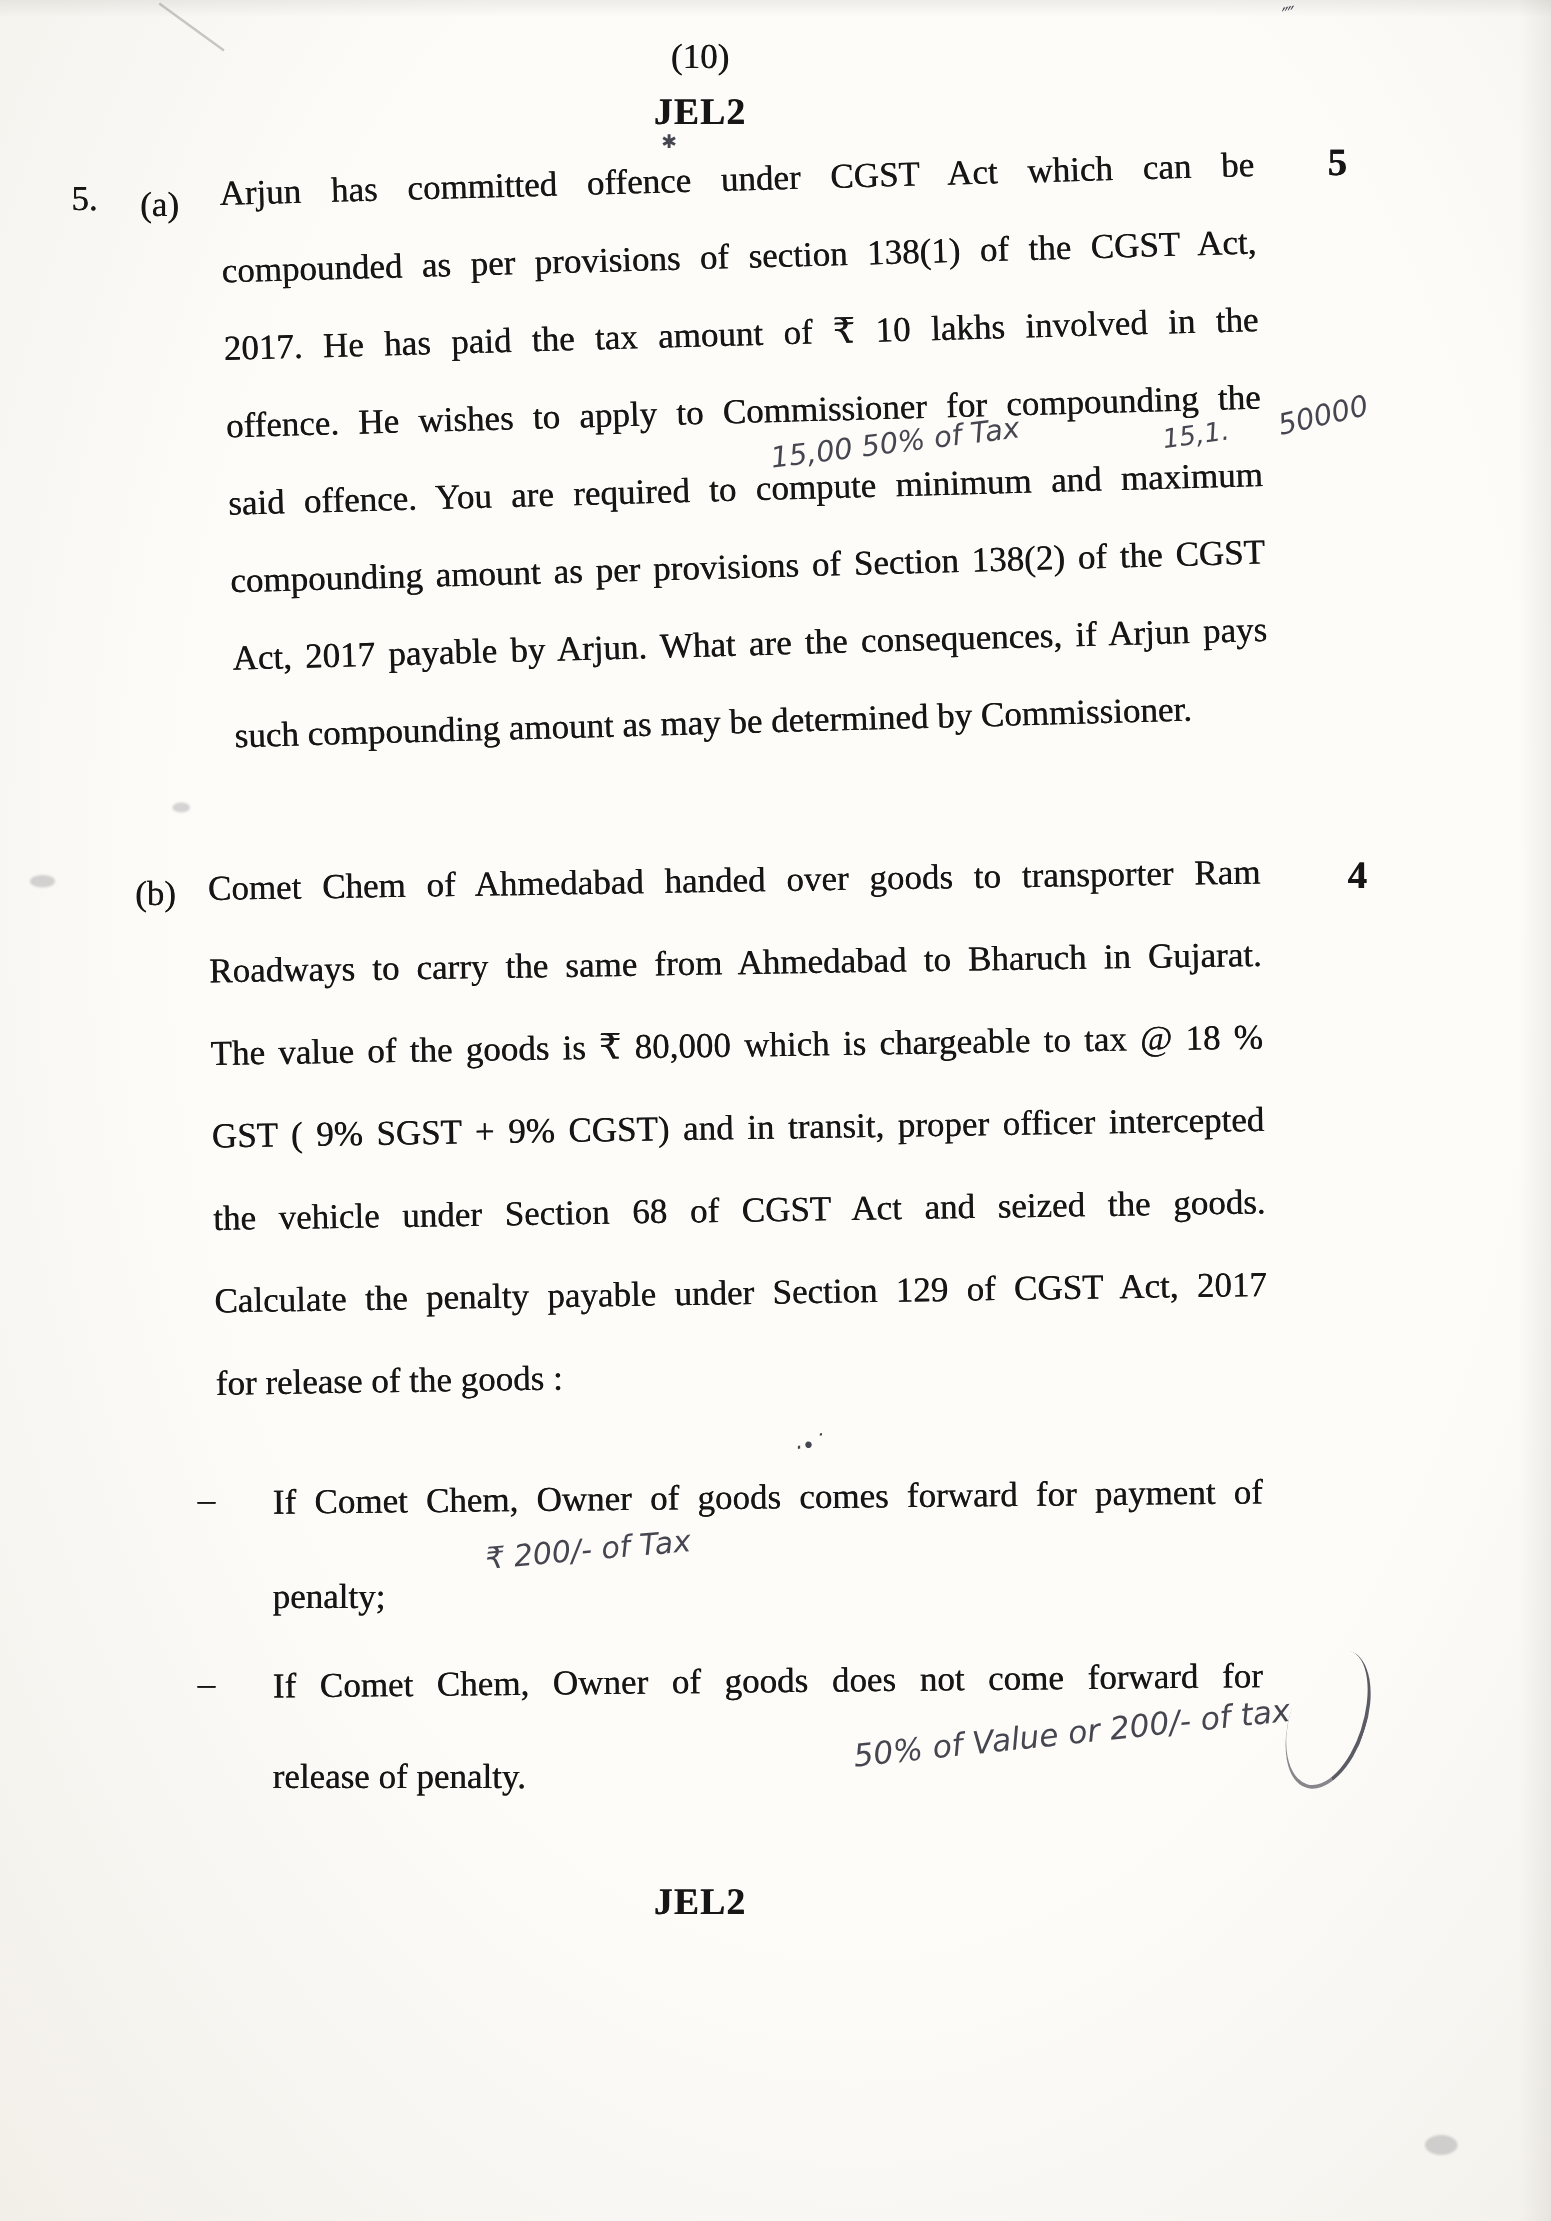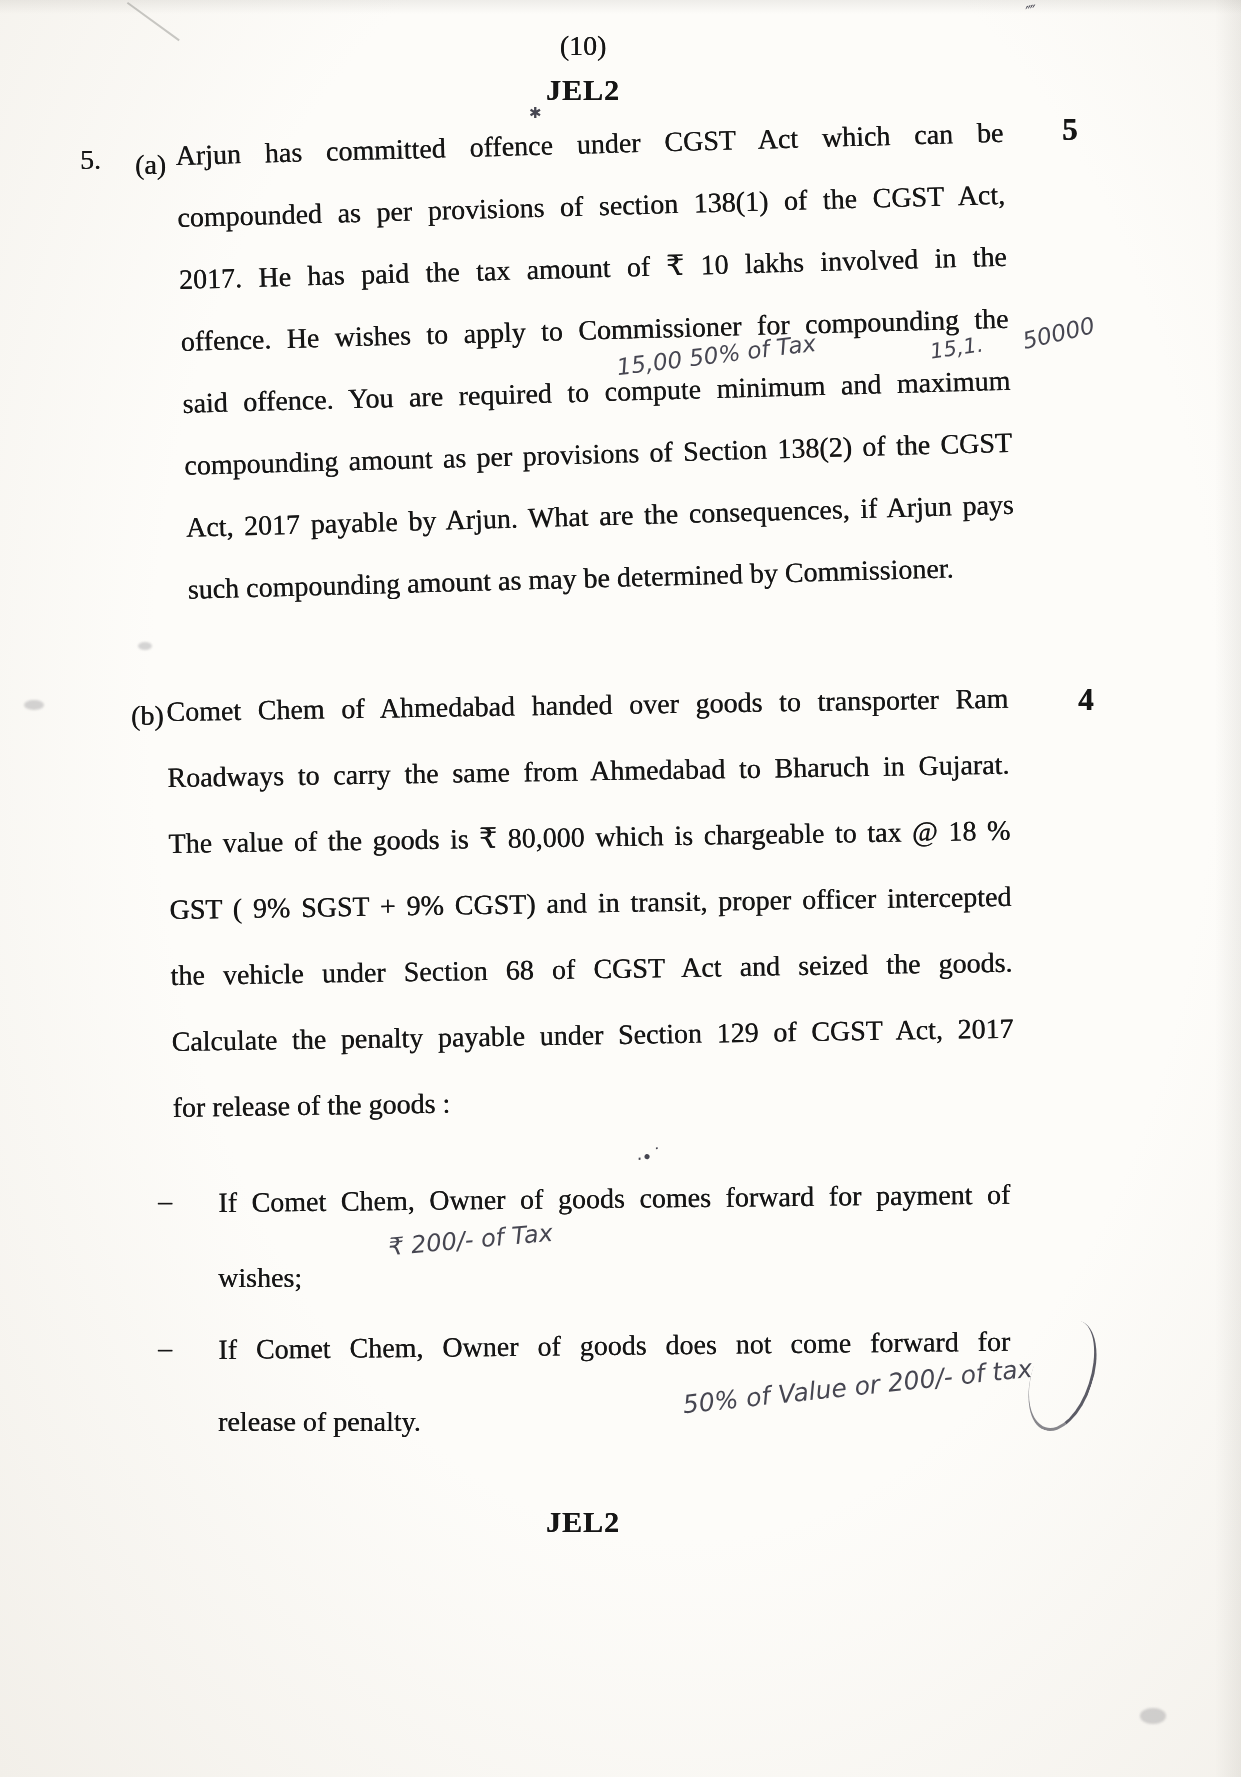--- a/index.html
+++ b/index.html
@@ -15,21 +15,20 @@
     background:linear-gradient(to left, rgba(60,55,45,.07), transparent);}
   .edge-shade-top{position:absolute;top:0;left:0;width:100%;height:14px;
     background:linear-gradient(to bottom, rgba(60,55,45,.08), transparent);}
   .corner-scratch{position:absolute;top:2px;left:128px;width:64px;height:2px;
     background:#8a8a86;opacity:.45;transform:rotate(36deg);transform-origin:0 0;}
 
   .print{
     font-size:28px;line-height:40px;
     text-shadow:0.35px 0 0 currentColor; 
     white-space:nowrap;
-    padding-left:23px;
   }
   .center-band{position:absolute;left:0;width:1120px;text-align:center;}
   .bold{font-weight:bold;letter-spacing:1px;}
 
   .lines .line{
     height:62px;
     font-size:28px;line-height:40px;
     text-shadow:0.35px 0 0 currentColor;
     text-align:justify;
   }
@@ -104,21 +103,21 @@
     <div class="line j">GST ( 9% SGST + 9% CGST) and in transit, proper officer intercepted</div>
     <div class="line j">the vehicle under Section 68 of CGST Act and seized the goods.</div>
     <div class="line j">Calculate the penalty payable under Section 129 of CGST Act, 2017</div>
     <div class="line">for release of the goods :</div>
   </div>
 
   <div class="hw" style="left:636px;top:1146px;font-size:18px;transform:rotate(-12deg);">·•˙</div>
 
   <div class="bullet-dash" style="left:158px;top:1185px;">–</div>
   <div class="bullet-line j" style="left:218px;top:1183px;transform:rotate(-0.6deg);transform-origin:0 0;">If Comet Chem, Owner of goods comes forward for payment of</div>
-  <div class="bullet-line" style="left:218px;top:1258px;">wishes;</div>
+  <div class="bullet-line" style="left:218px;top:1258px;">penalty;</div>
   <div class="hw" style="left:388px;top:1226px;font-size:24px;transform:rotate(-5deg);">₹ 200/- of Tax</div>
 
   <div class="bullet-dash" style="left:158px;top:1332px;">–</div>
   <div class="bullet-line j" style="left:218px;top:1330px;transform:rotate(-0.6deg);transform-origin:0 0;">If Comet Chem, Owner of goods does not come forward for</div>
   <div class="bullet-line" style="left:218px;top:1402px;">release of penalty.</div>
   <div class="hw" style="left:682px;top:1372px;font-size:25px;transform:rotate(-6deg);">50% of Value or 200/- of tax</div>
   <div class="flourish"></div>
 
   <div class="center-band print bold" style="top:1502px;font-size:30px;">JEL2</div>
 

